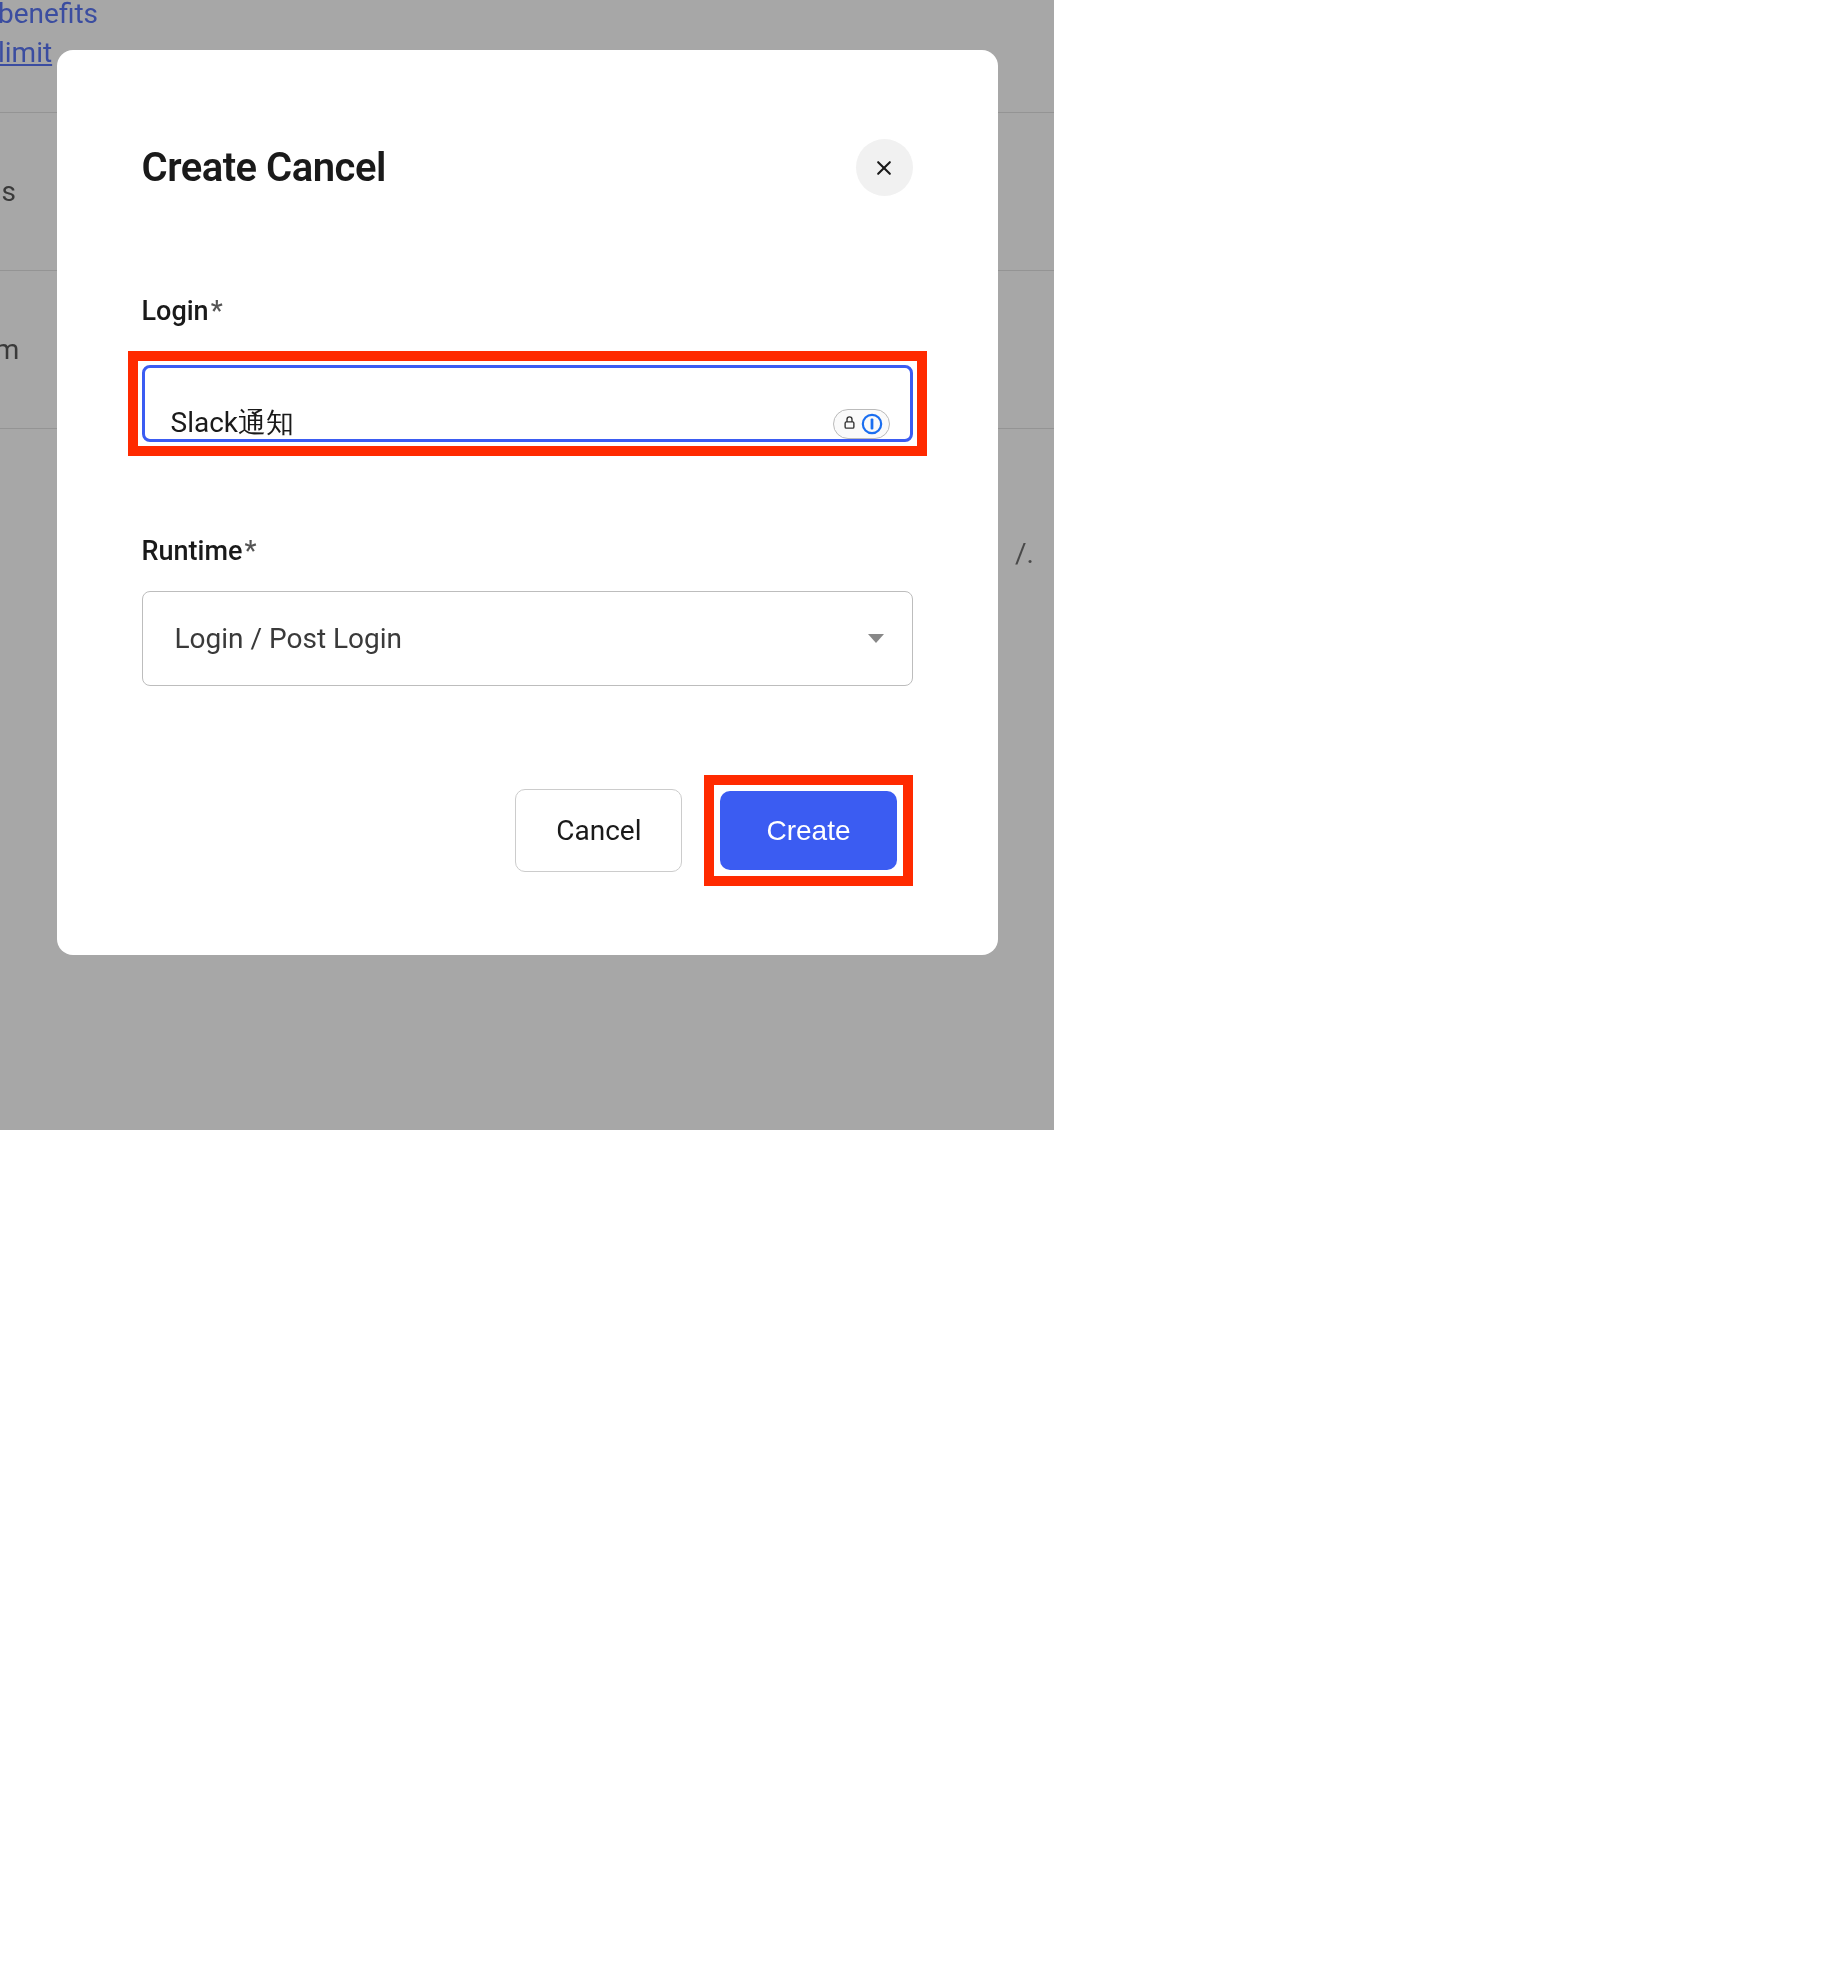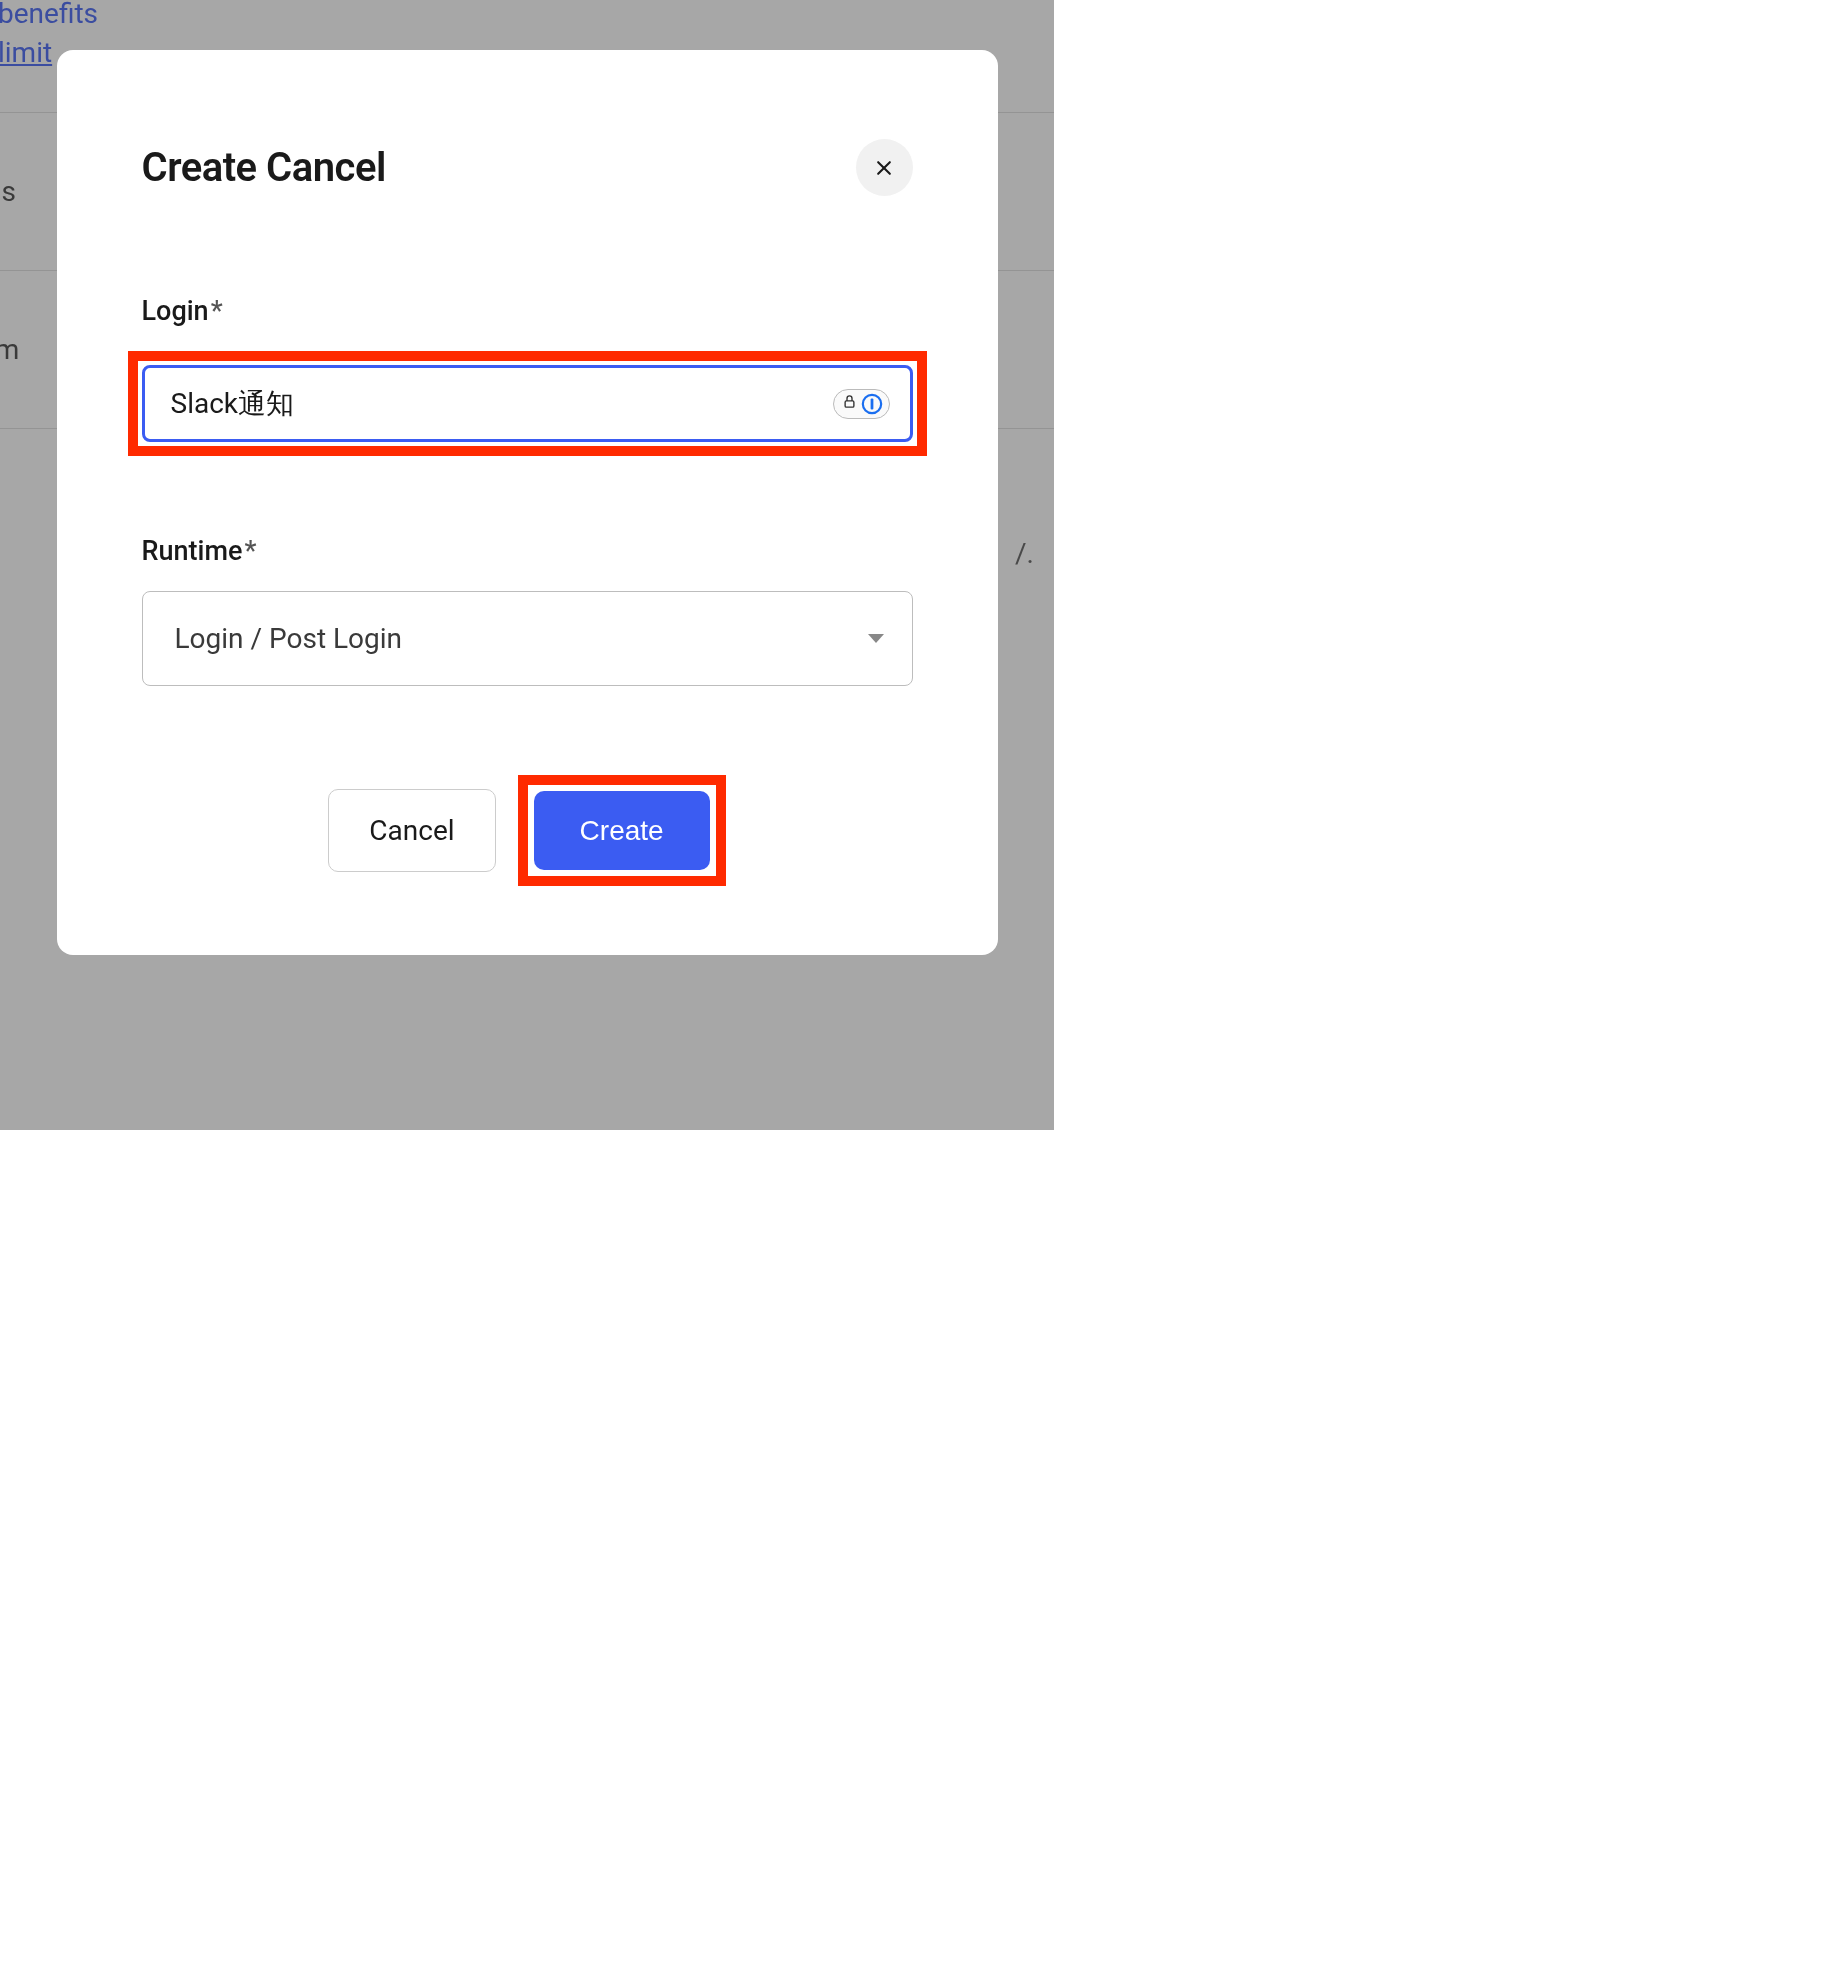--- a/index.html
+++ b/index.html
@@ -126,21 +126,21 @@
     }
     .highlight-wrap {
       border: 10px solid #ff2a00;
       padding: 4px;
       margin-left: -14px;
       margin-right: -14px;
     }
     .text-input-wrap {
       position: relative;
       display: flex;
-      align-items: center;
+      align-items: flex-end;
       border: 3px solid #3b5cf2;
       border-radius: 8px;
       height: 77px;
       padding: 0 20px 0 26px;
     }
     .text-input {
       flex: 1;
       border: none;
       outline: none;
       font-size: 28px;
@@ -183,21 +183,21 @@
     }
     .caret {
       width: 0;
       height: 0;
       border-left: 8px solid transparent;
       border-right: 8px solid transparent;
       border-top: 9px solid #888;
     }
     .footer-row {
       display: flex;
-      justify-content: center;
+      justify-content: flex-end;
       align-items: center;
       gap: 22px;
       margin-top: 50px;
     }
     .cancel-btn {
       height: 83px;
       padding: 0 40px;
       border: 1.5px solid #ccc;
       background: #fff;
       border-radius: 10px;

